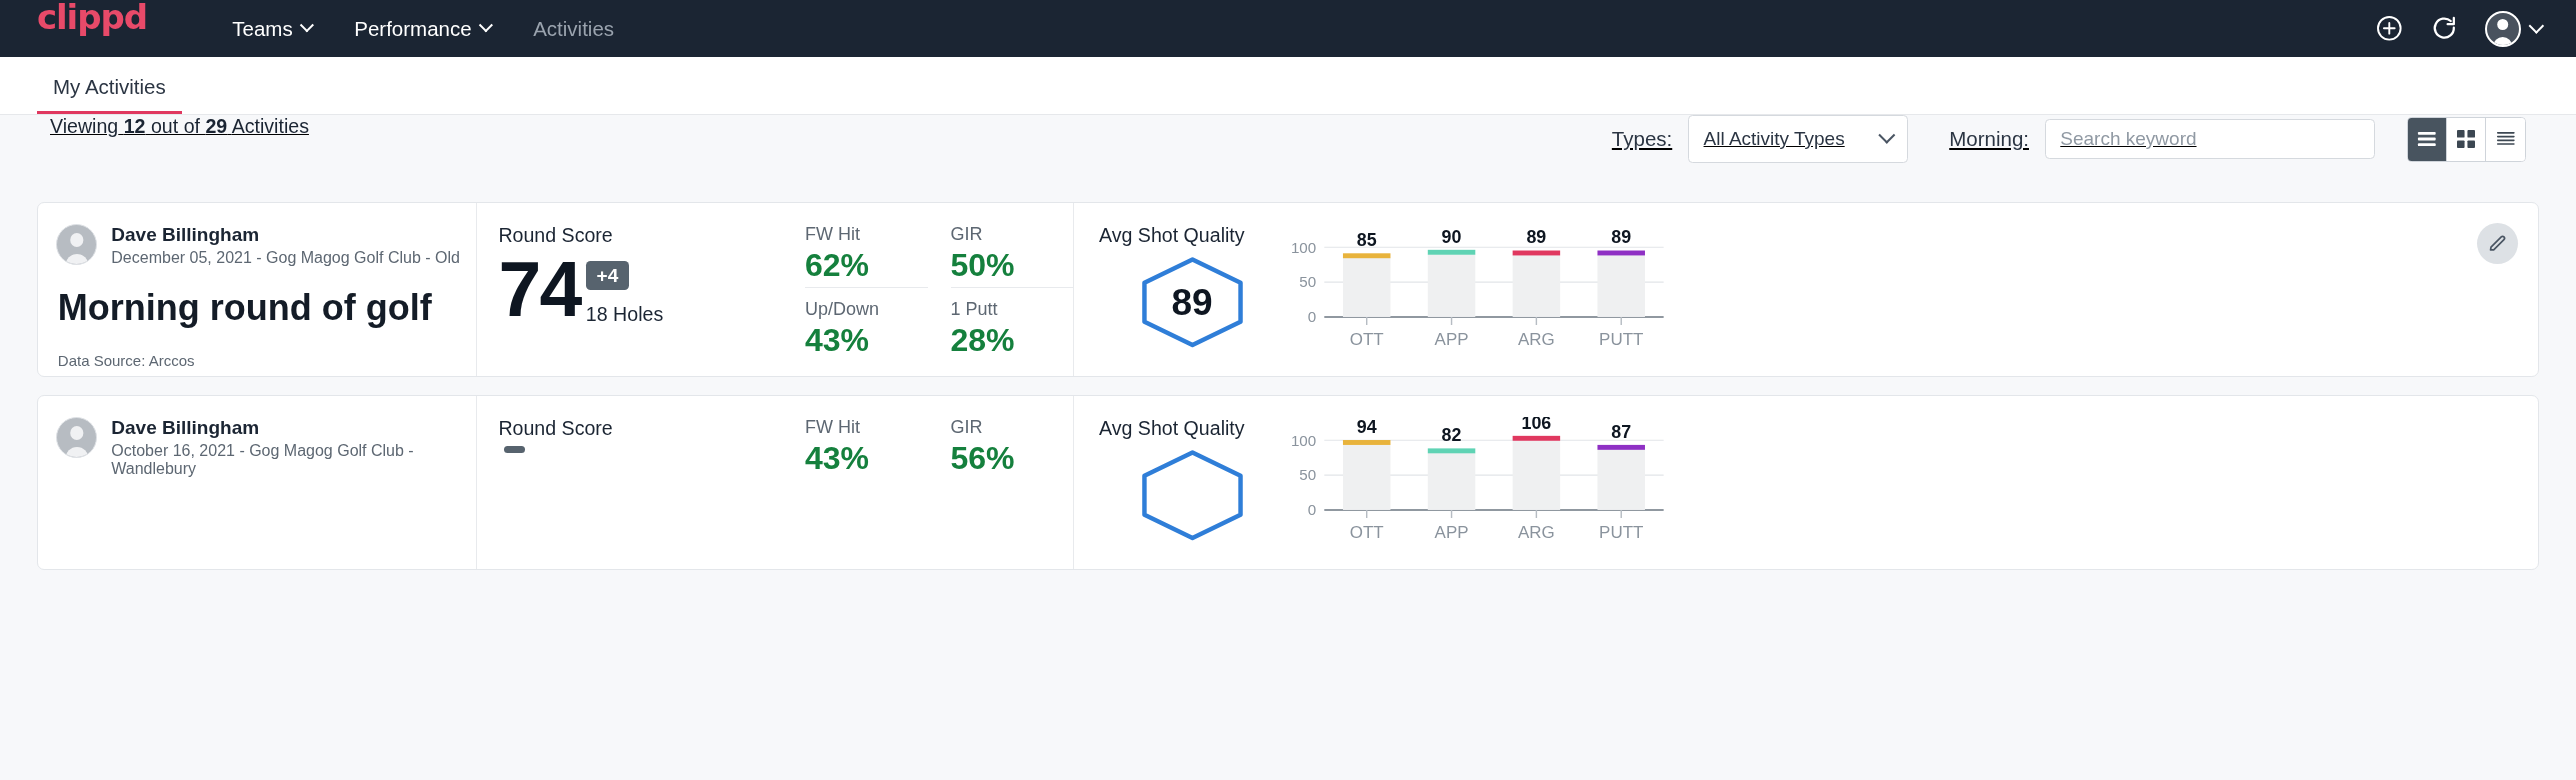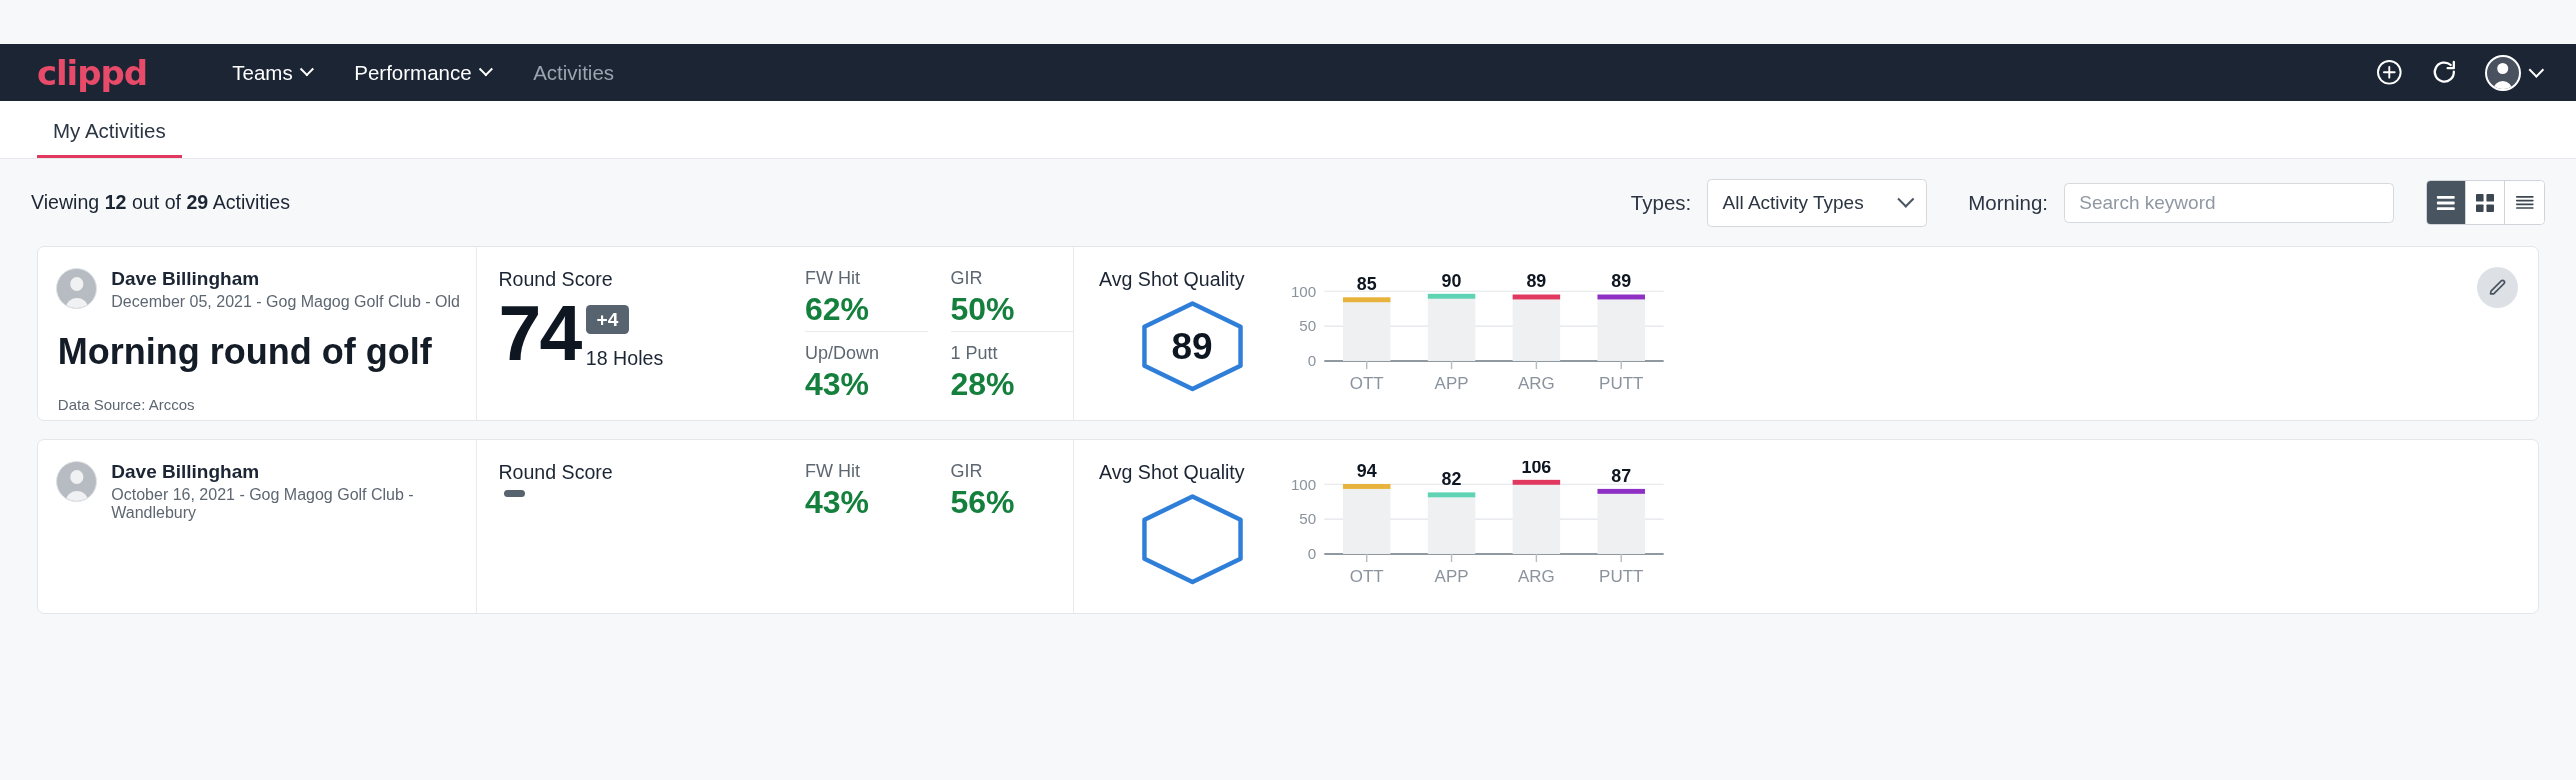--- a/index.html
+++ b/index.html
@@ -8,24 +8,22 @@
     font-family: "Liberation Sans", sans-serif;
     background: #f7f8fa;
     overflow: hidden;
   }
 
   
   .navbar {
     height: 57px;
     background: #1b2533;
     display: flex;
-    align-items: center;
     padding: 0 34px 0 37px;
     position: relative;
-    margin-top: 44px;
   }
   .logo {
     font-size: 34px;
     font-weight: 700;
     color: #e84a69;
     letter-spacing: -1.1px;
     margin-right: 64px;
     line-height: 1;
     font-family: "DejaVu Sans", sans-serif;
   }
@@ -101,23 +99,24 @@
     color: #2b3543;
     padding: 0 16px 12.5px 16px;
     border-bottom: 3.6px solid #e0385f;
     cursor: pointer;
   }
 
   
   .filterbar {
     height: 87px;
     display: flex;
-    align-items: center;
-    padding: 0 31px;
+    align-items: flex-start;
+    padding: 0 50px;
     background: #f7f8fa;
+    text-decoration: underline;
   }
   .viewing {
     font-size: 19.6px;
     color: #1b2533;
   }
   .viewing b { font-weight: 700; }
   .filter-mid {
     margin-left: auto;
     display: flex;
     align-items: center;

